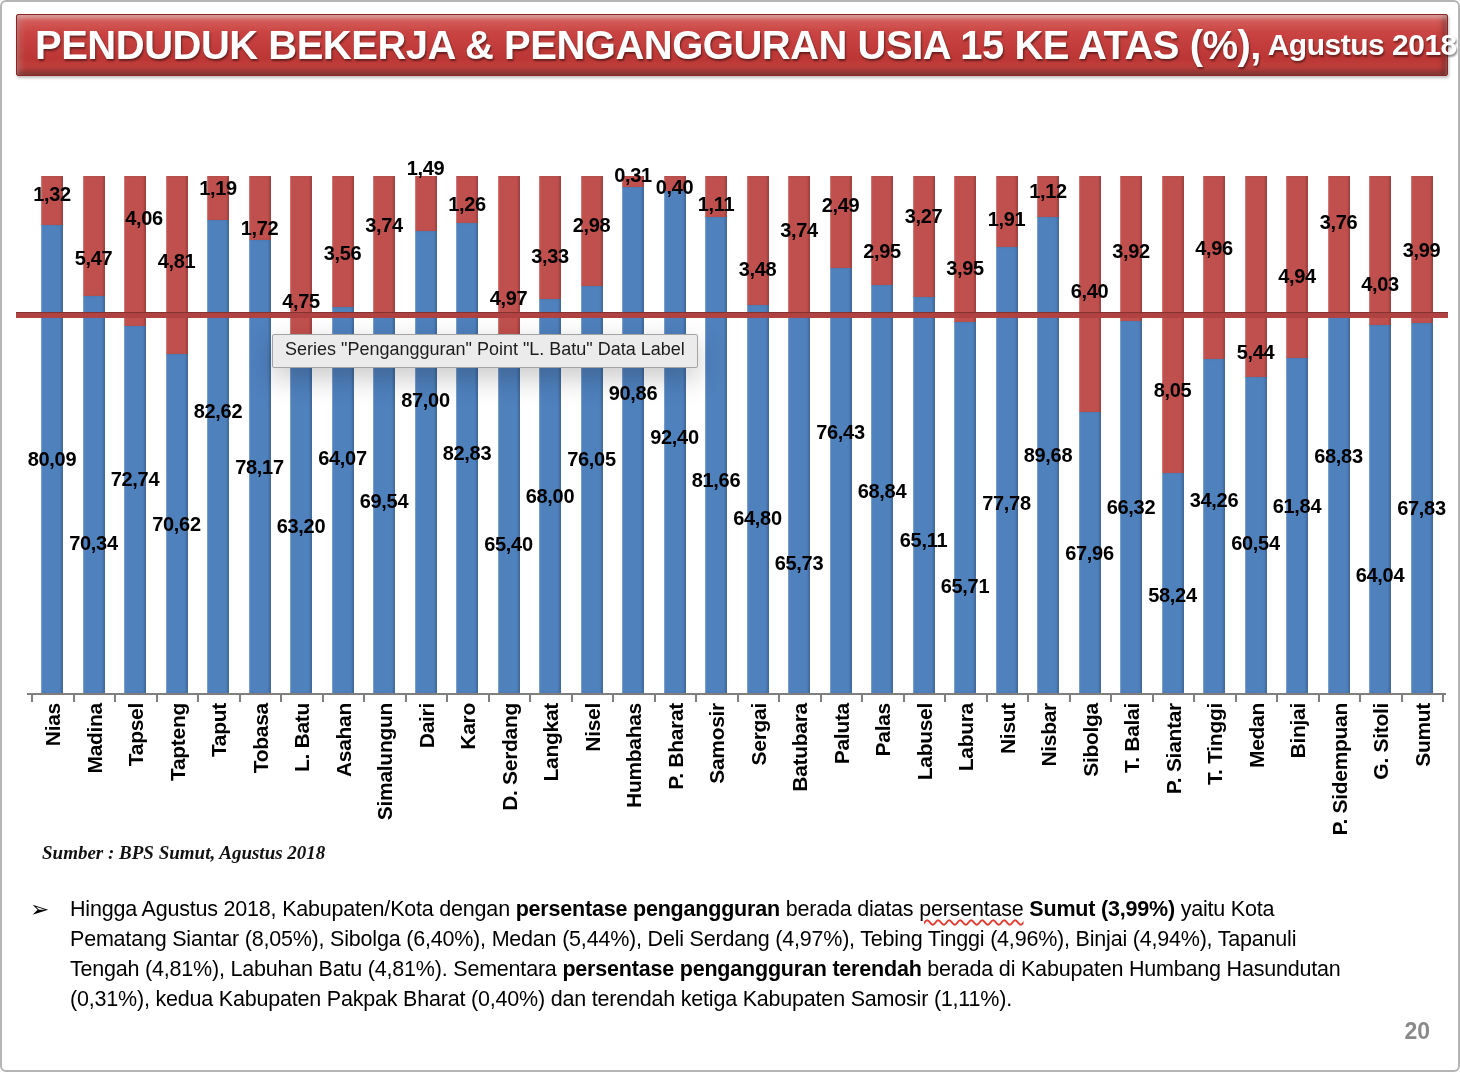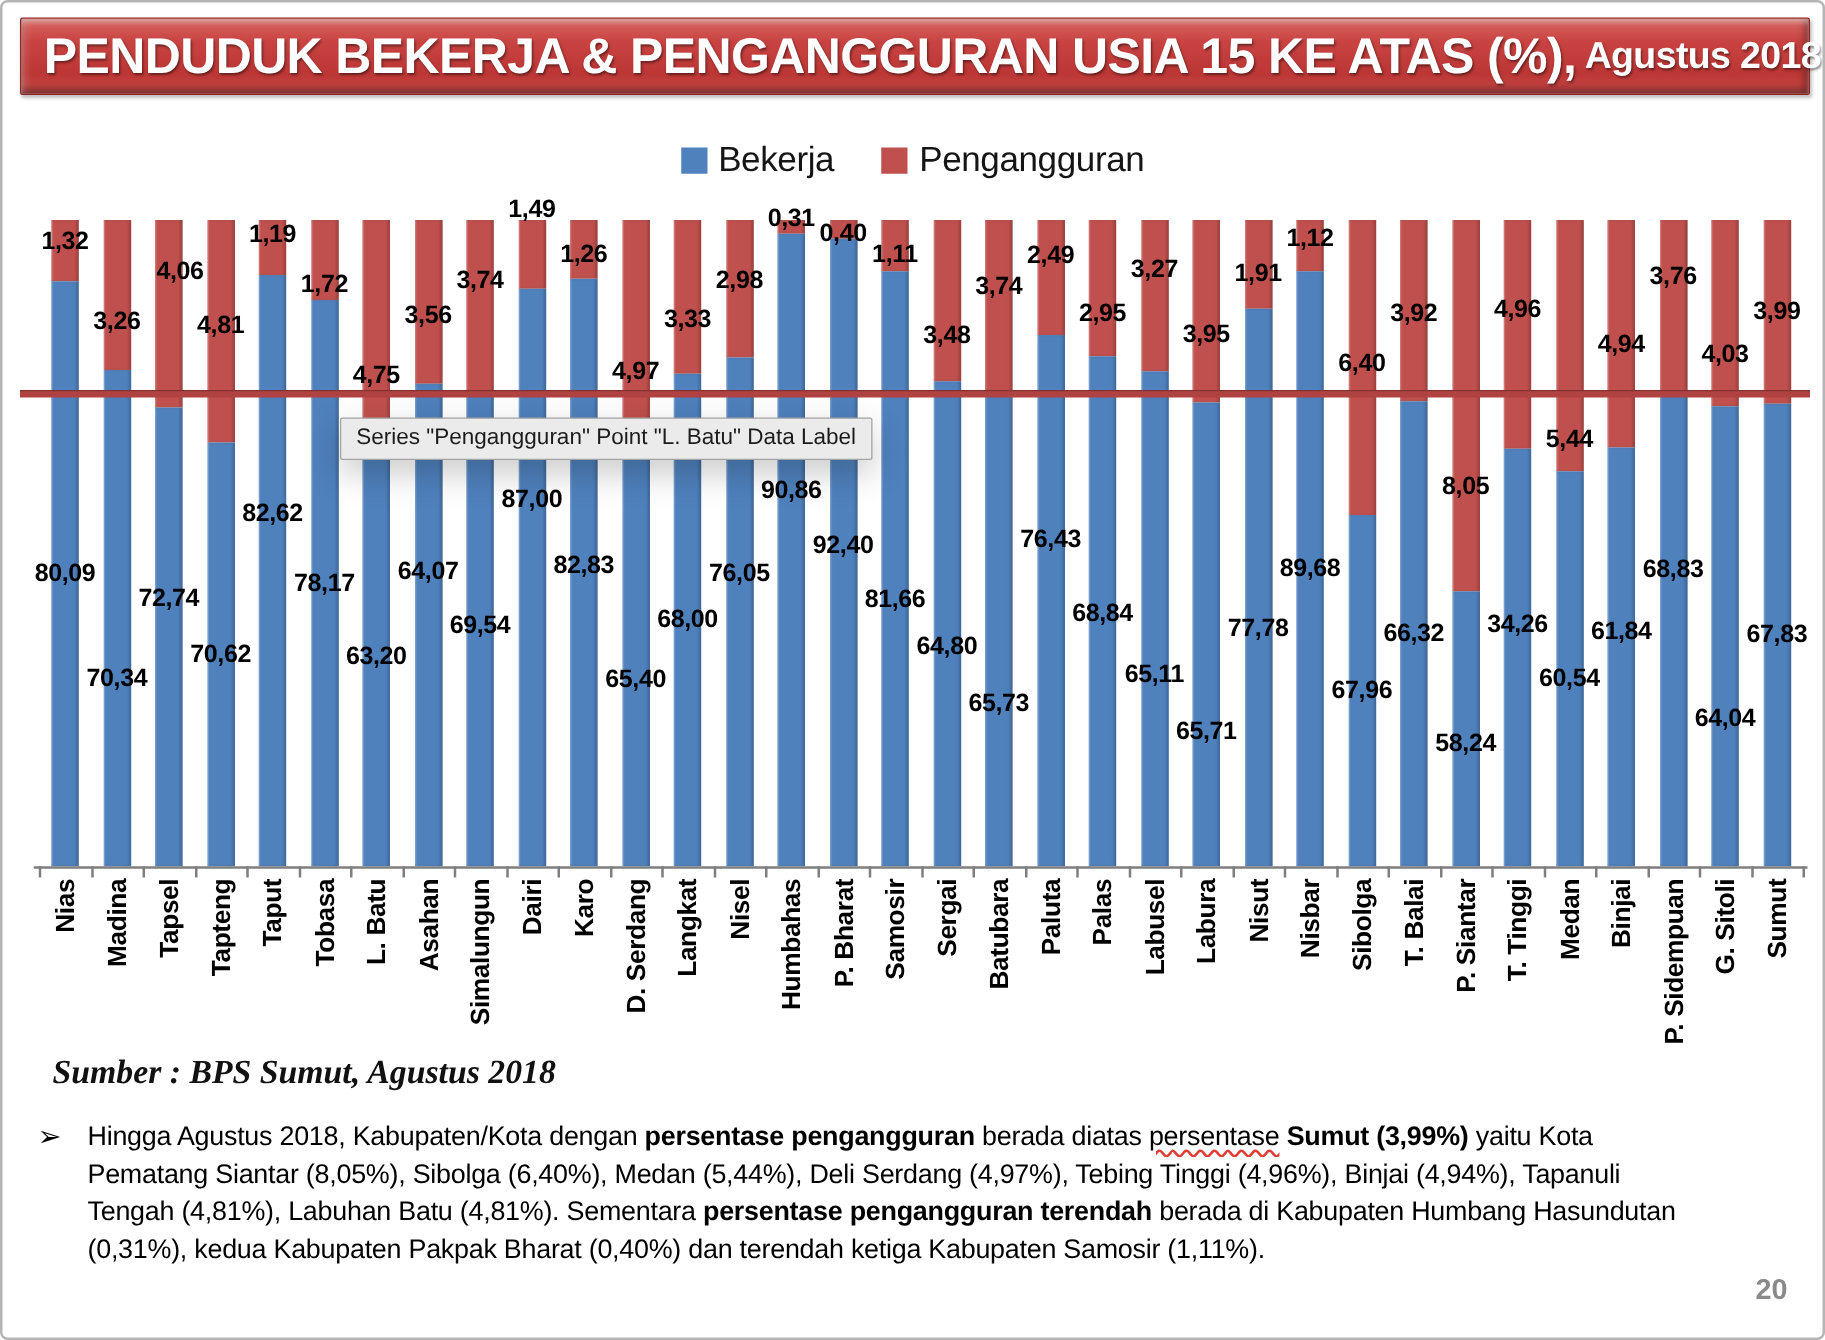--- a/index.html
+++ b/index.html
@@ -34,59 +34,49 @@
           white-space:nowrap;font-size:21px;font-weight:bold;color:#000;letter-spacing:-.3px;}
   .refline{position:absolute;left:14px;width:1432px;top:310px;height:5px;background:#b04341;
            border-top:1px solid rgba(0,0,0,.25);}
   
   .tooltip{position:absolute;left:270px;top:332px;height:34px;box-sizing:border-box;
            background:#ebebeb;border:1px solid #a3a3a3;border-radius:2px;
            padding:4px 12px 0 12px;font-size:18px;color:#1c1c1c;white-space:nowrap;
            box-shadow:0 10px 28px rgba(0,0,0,.22);z-index:50;}
   
   .source{position:absolute;left:40px;top:840px;font-family:"Liberation Serif",serif;
-          font-style:italic;font-weight:bold;font-size:27px;color:#111;}
+          font-style:italic;font-weight:bold;font-size:19px;color:#111;}
   .analysis{position:absolute;left:68px;top:892px;width:1345px;font-size:21.5px;line-height:30px;
             color:#000;letter-spacing:-.2px;}
   .analysis b{font-weight:bold;}
   .wavy{text-decoration:underline;text-decoration-style:wavy;text-decoration-color:#e03c31;
         text-decoration-thickness:2px;text-underline-offset:3px;}
   .bullet-marker{position:absolute;left:28px;top:894px;font-size:23px;color:#000;}
   .pagenum{position:absolute;right:28px;top:1016px;font-size:23px;font-weight:bold;color:#8a8a8a;}
 </style>
 </head>
 <body>
 
 <div class="slide">
 
   <div class="banner">
     <span class="t-main">PENDUDUK BEKERJA &amp; PENGANGGURAN USIA 15 KE ATAS (%),</span>
       <span class="t-date"> Agustus 2018</span>
   </div>
 
-  <div class="legend">
-    <div class="legend-item">
-      <span class="legend-swatch" style="background: rgb(79, 129, 189);"></span>
-      <span class="legend-label">Bekerja</span>
-    </div>
-    <div class="legend-item">
-      <span class="legend-swatch" style="background: rgb(192, 80, 77);"></span>
-      <span class="legend-label">Pengangguran</span>
-    </div>
-  </div>
 
   <div class="chart" id="chart">
       <div class="bar-seg" style="left: 39px; top: 174px; width: 22px; height: 49px; background: rgb(192, 80, 77);"></div>
       <div class="bar-seg" style="left: 39px; top: 223px; width: 22px; height: 468px; background: rgb(79, 129, 189);"></div>
       <div class="dlabel" style="left: 50px; top: 191.5px;">1,32</div>
       <div class="dlabel" style="left: 50px; top: 457px;">80,09</div>
       <span class="xlabel" style="left: 39px; top: 701px;">Nias</span>
       <div class="bar-seg" style="left: 80.5px; top: 174px; width: 22px; height: 120px; background: rgb(192, 80, 77);"></div>
       <div class="bar-seg" style="left: 80.5px; top: 294px; width: 22px; height: 397px; background: rgb(79, 129, 189);"></div>
-      <div class="dlabel" style="left: 91.5px; top: 256px;">3,26</div>
+      <div class="dlabel" style="left: 91.5px; top: 256px;">5,47</div>
       <div class="dlabel" style="left: 91.5px; top: 540.5px;">70,34</div>
       <span class="xlabel" style="left: 80.5px; top: 701px;">Madina</span>
       <div class="bar-seg" style="left: 122px; top: 174px; width: 22px; height: 150px; background: rgb(192, 80, 77);"></div>
       <div class="bar-seg" style="left: 122px; top: 324px; width: 22px; height: 367px; background: rgb(79, 129, 189);"></div>
       <div class="dlabel" style="left: 142px; top: 216px;">4,06</div>
       <div class="dlabel" style="left: 133px; top: 476.5px;">72,74</div>
       <span class="xlabel" style="left: 122px; top: 701px;">Tapsel</span>
       <div class="bar-seg" style="left: 163.5px; top: 174px; width: 22px; height: 178px; background: rgb(192, 80, 77);"></div>
       <div class="bar-seg" style="left: 163.5px; top: 352px; width: 22px; height: 339px; background: rgb(79, 129, 189);"></div>
       <div class="dlabel" style="left: 174.5px; top: 259px;">4,81</div>

